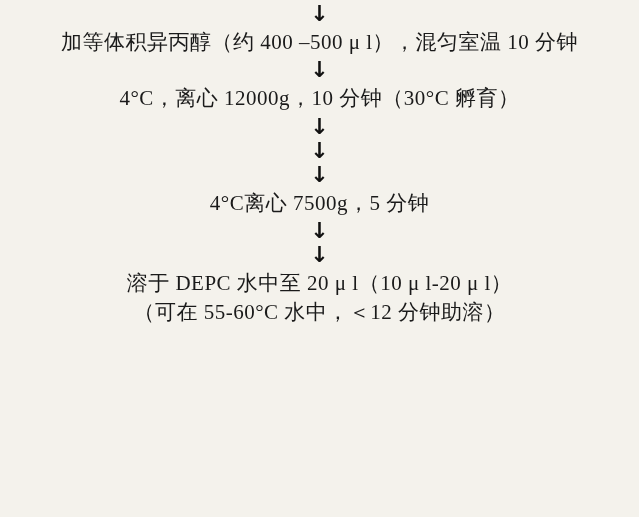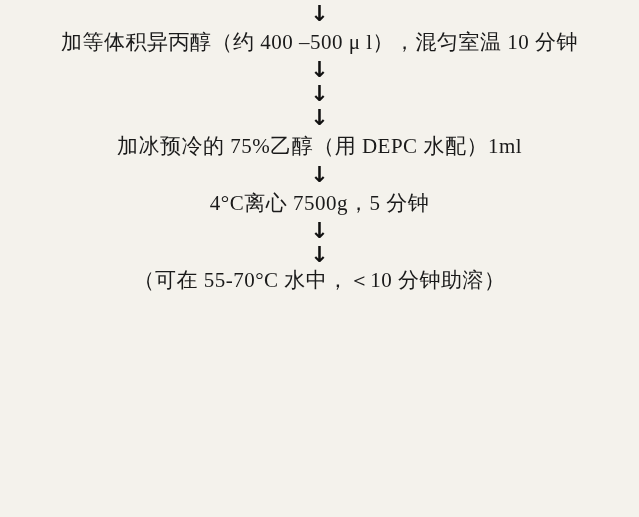--- a/index.html
+++ b/index.html
@@ -52,33 +52,34 @@
 <body>
 
 <div id="flow">
 
   <div class="arrow">↓</div>
 
   <div class="step">加等体积异丙醇（约 400 –500 μ l），混匀室温 10 分钟</div>
 
   <div class="arrow">↓</div>
 
+  <div class="step">4°C，离心 12000g，10 分钟（30°C 孵育）</div>
 
   <div class="arrow">↓</div>
 
 
   <div class="arrow">↓</div>
 
-  <div class="step">加冰预冷的 75%乙醇（用 DEPC 水配）1ml</div>
 
   <div class="arrow">↓</div>
 
   <div class="step">4°C离心 7500g，5 分钟</div>
 
   <div class="arrow">↓</div>
 
 
   <div class="arrow">↓</div>
 
+  <div class="step">溶于 DEPC 水中至 20 μ l（10 μ l-20 μ l）</div>
 
-  <div class="step sub">（可在 55-70°C 水中，＜10 分钟助溶）</div>
+  <div class="step sub">（可在 55-60°C 水中，＜12 分钟助溶）</div>
 
 </div>
 
 </body></html>

